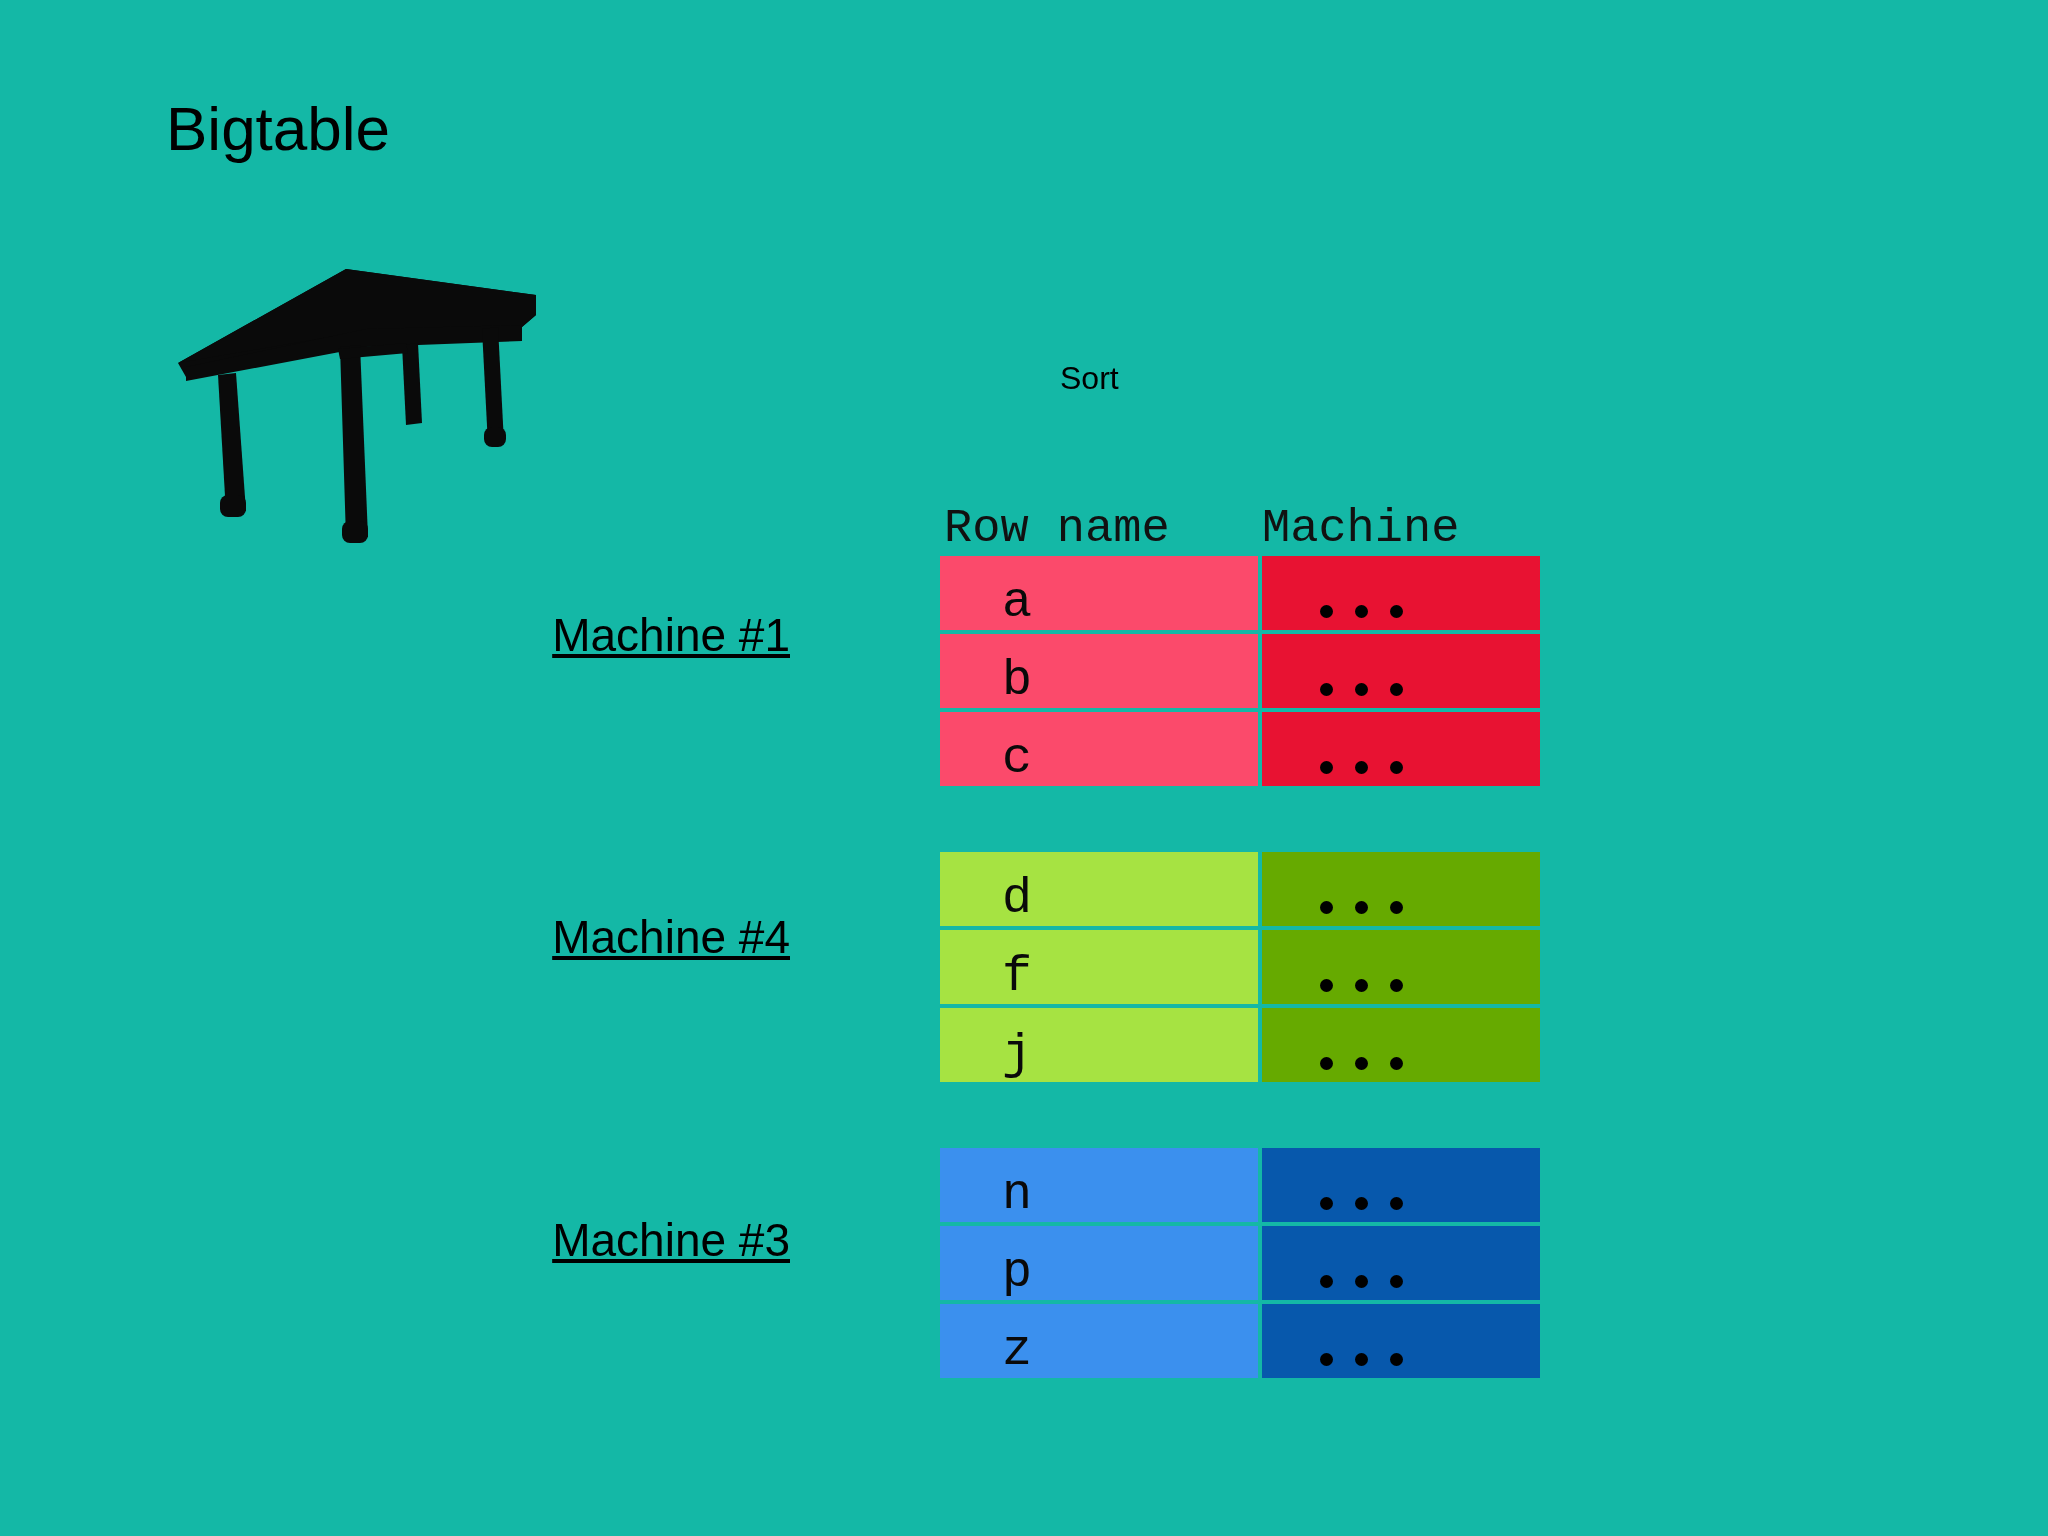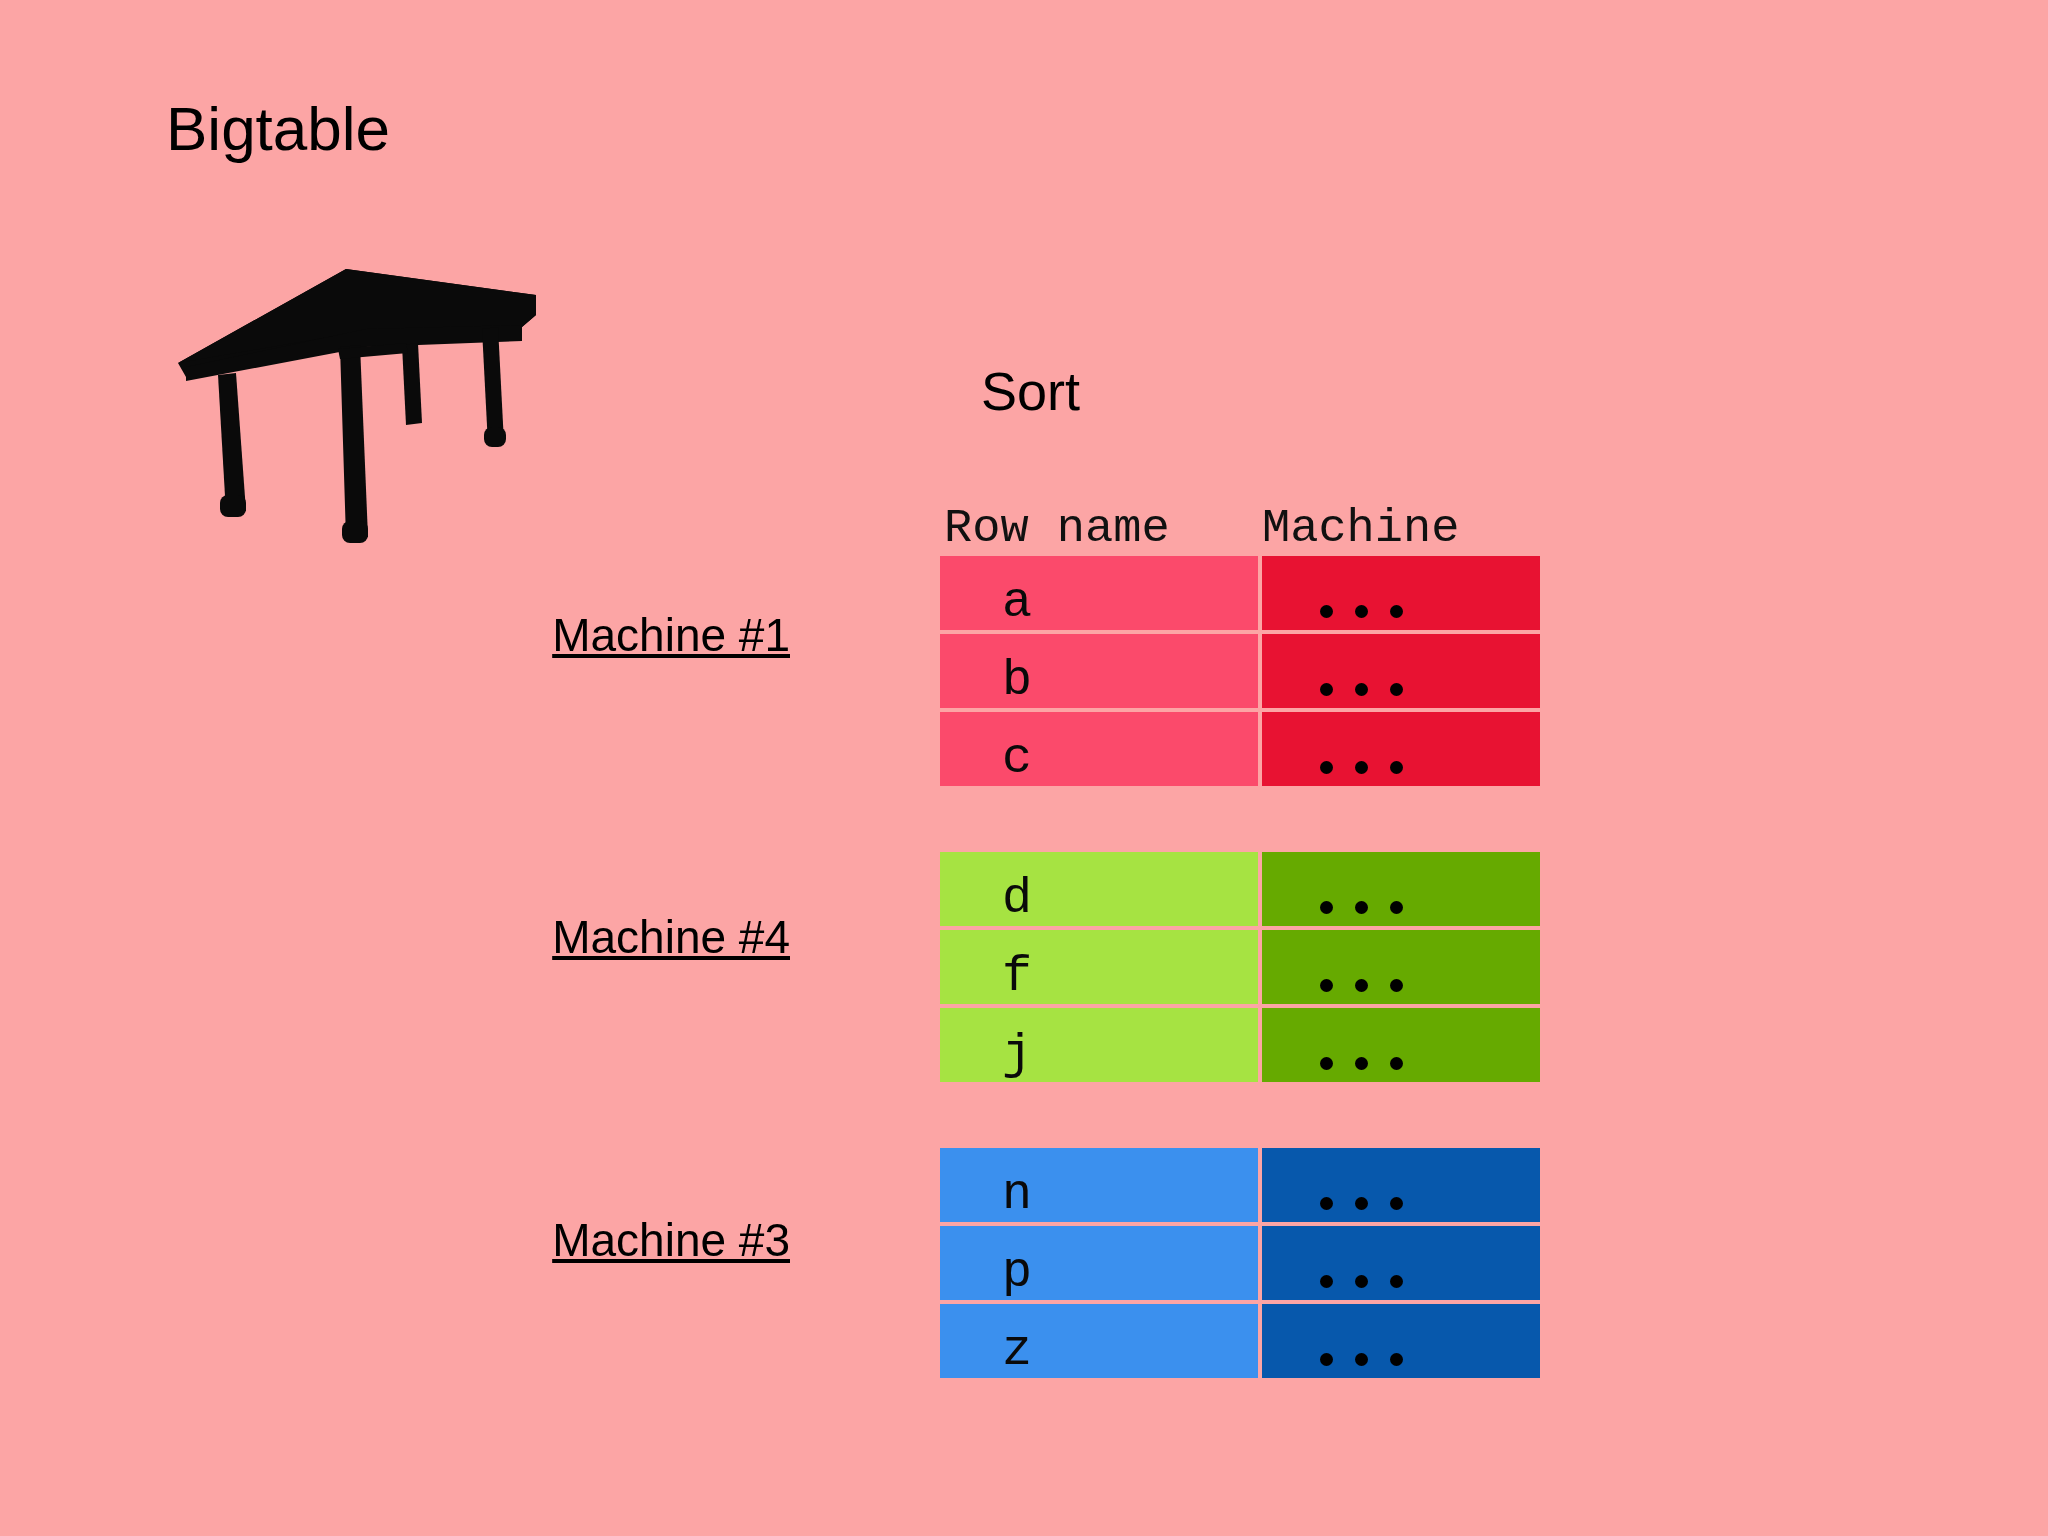--- a/index.html
+++ b/index.html
@@ -12,21 +12,21 @@
     height: 1536px;
     overflow: hidden;
     font-family: "Liberation Sans", sans-serif;
     -webkit-font-smoothing: antialiased;
   }
 
   #slide {
     position: relative;
     width: 2048px;
     height: 1536px;
-    background: #fca5a5;
+    background: #14b8a6;
   }
 
   
   #slide-title {
     position: absolute;
     left: 166px;
     top: 96px;
     font-family: "Liberation Sans", sans-serif;
     font-size: 62px;
     line-height: 1.05;
@@ -41,24 +41,24 @@
     left: 150px;
     top: 255px;
     width: 400px;
     height: 320px;
   }
   #table-illustration svg { display: block; width: 100%; height: 100%; }
 
   
   #sort-label {
     position: absolute;
-    left: 981px;
+    left: 1060px;
     top: 360px;
     font-family: "Liberation Sans", sans-serif;
-    font-size: 54px;
+    font-size: 32px;
     color: #000000;
     white-space: nowrap;
   }
 
   
   .machine-label {
     position: absolute;
     right: 1258px;        
     font-family: "Liberation Sans", sans-serif;
     font-size: 46px;

